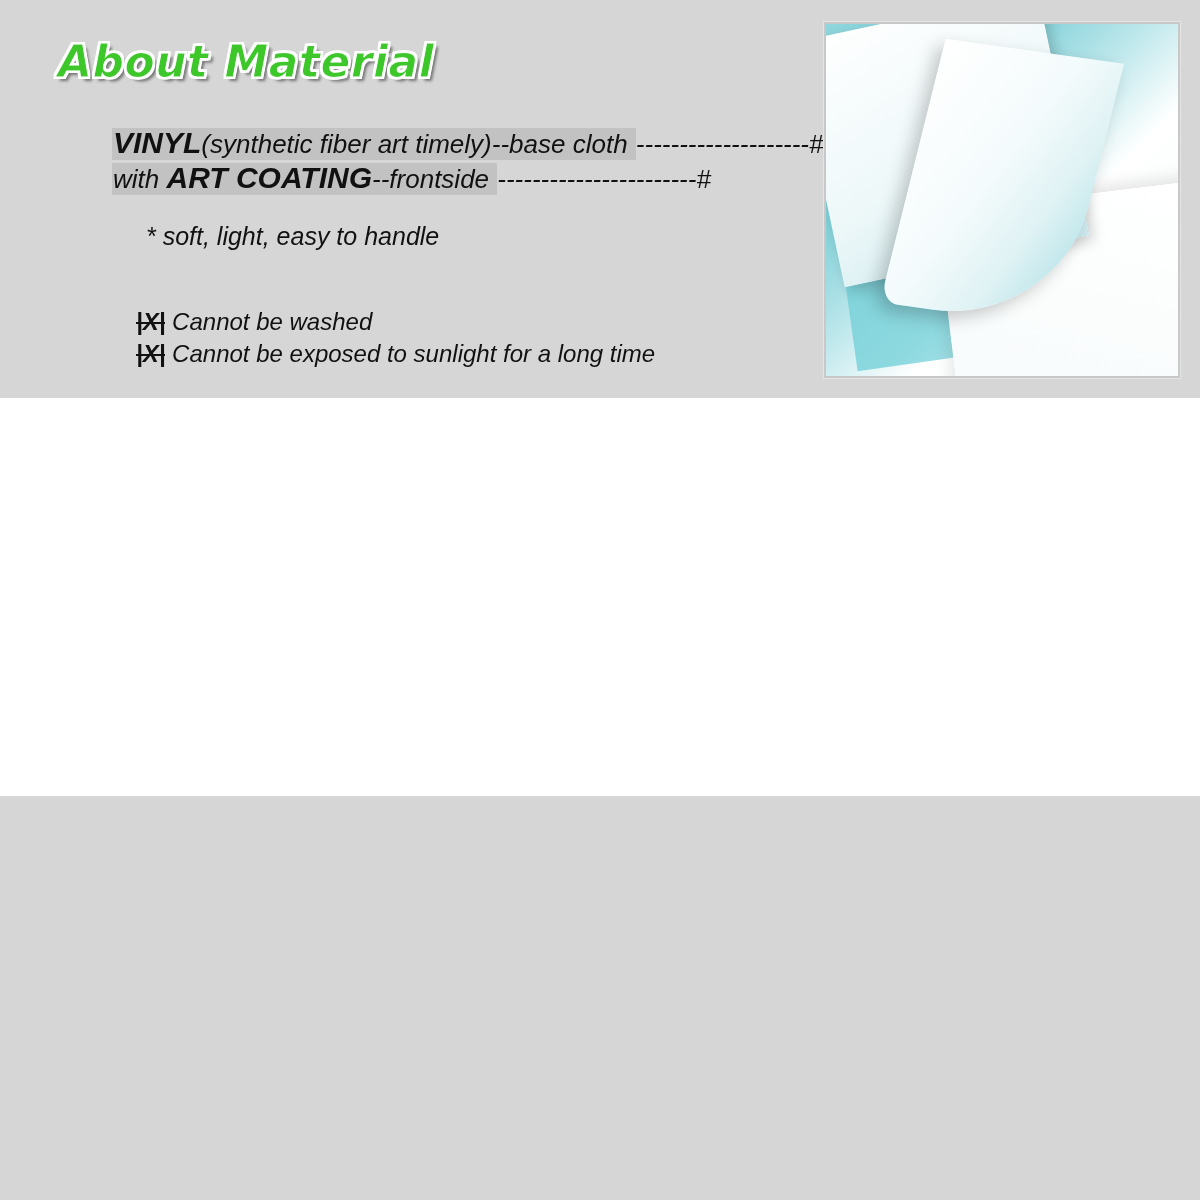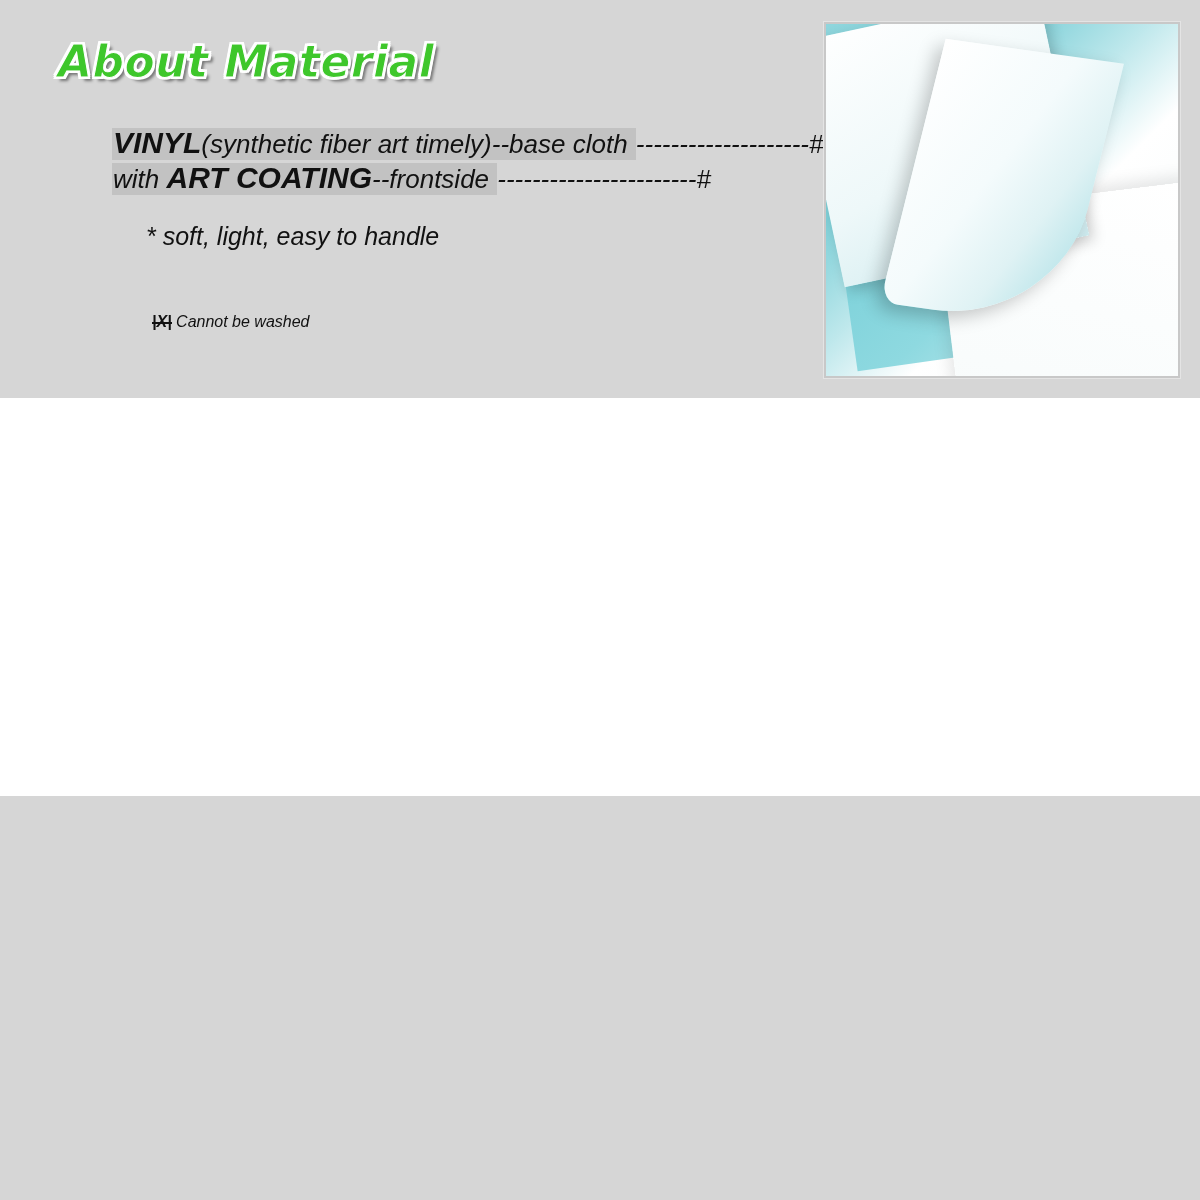--- a/index.html
+++ b/index.html
@@ -83,25 +83,25 @@
     font-family: "Liberation Sans", sans-serif;
     font-style: italic;
     font-size: 25px;
     color: #111111;
     line-height: 36px;
     white-space: nowrap;
     margin-left: 28px;
   }
   .mat-cannot {
     position: absolute;
-    left: 152px;
+    left: 136px;
     top: 306px;
     font-family: "Liberation Sans", sans-serif;
     font-style: italic;
-    font-size: 16px;
+    font-size: 24px;
     color: #111111;
     line-height: 32px;
     white-space: nowrap;
   }
   .xbox {
     display: inline-block;
     position: relative;
     font-style: italic;
     font-weight: bold;
     color: #111;
@@ -275,20 +275,24 @@
 
     <div class="mat-bullets">
       <div>* soft, light, easy to handle</div>
     </div>
 
     <div class="mat-cannot">
       <div>
         <span class="xbox">|X|</span>
         <span>Cannot be washed</span>
       </div>
+      <div>
+        <span class="xbox">|X|</span>
+        <span>Cannot be exposed to sunlight for a long time</span>
+      </div>
     </div>
 
     <div class="photo-frame">
       <div class="photo-inner"></div>
       <div class="photo-teal"></div>
       <div class="photo-white-bottom"></div>
       <div class="photo-sheetA"></div>
       <div class="photo-curl"></div>
     </div>
   </div>

